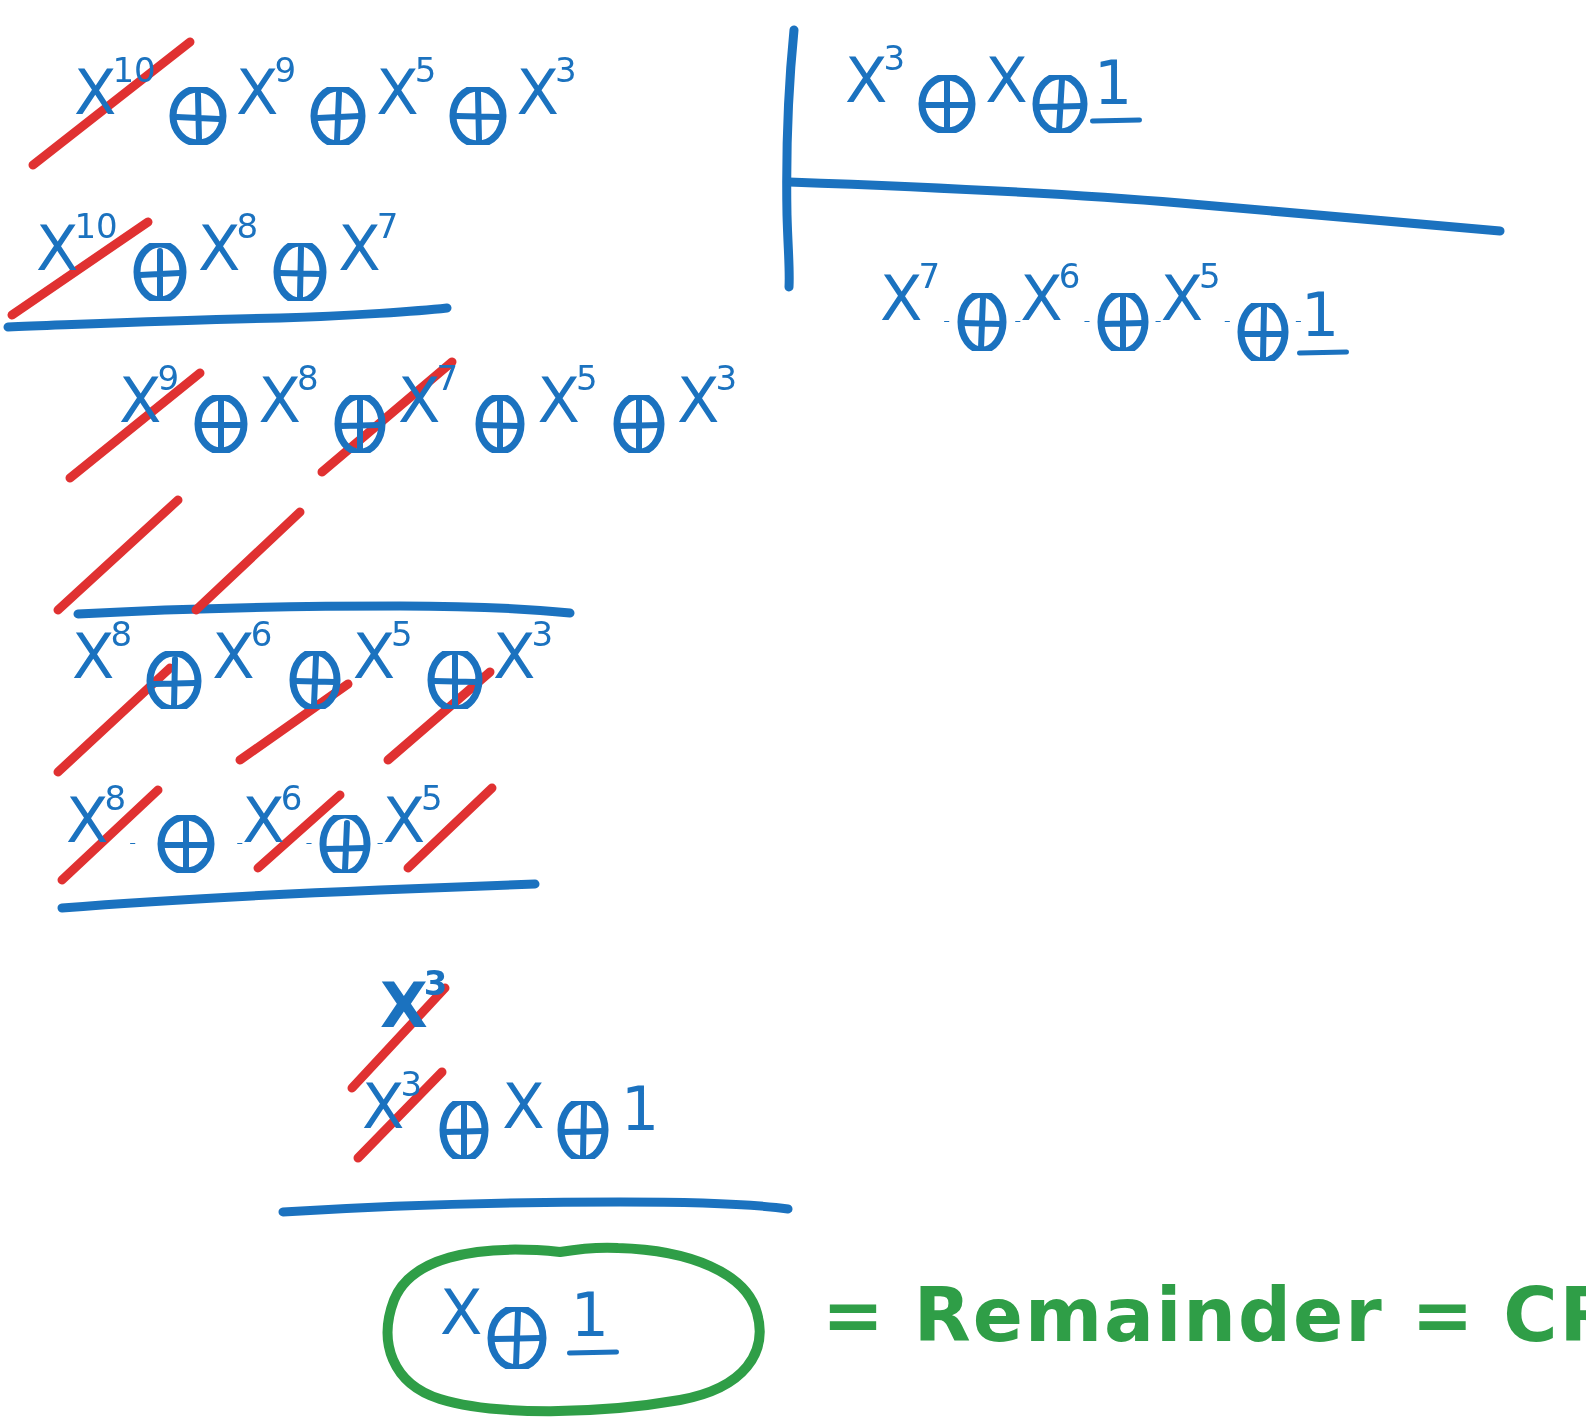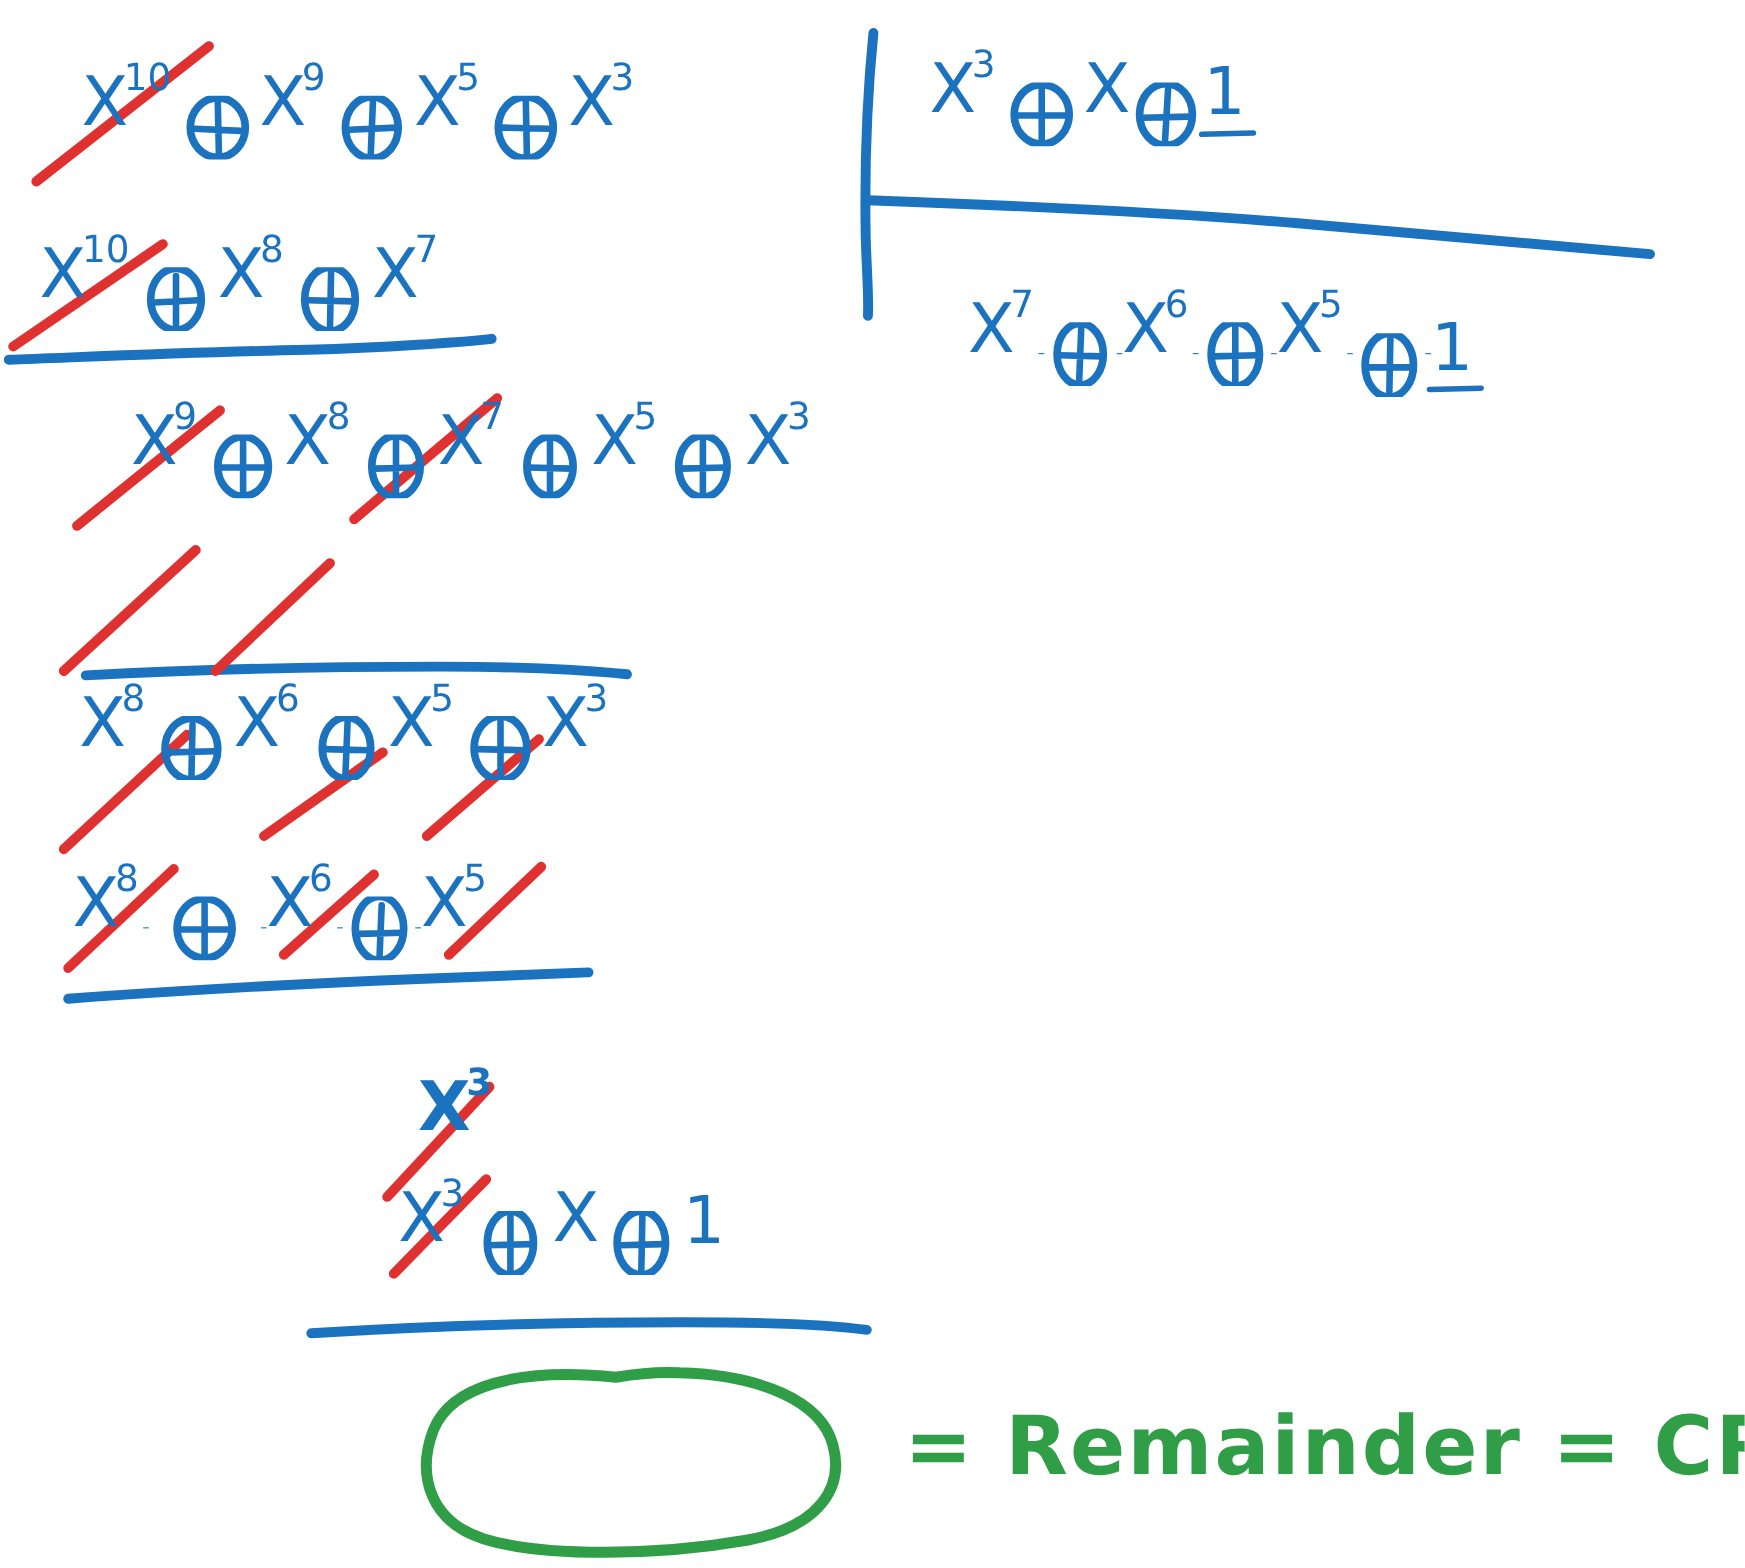--- a/index.html
+++ b/index.html
@@ -294,17 +294,27 @@
     <span class="opc" style="top:16px;">
       <svg width="58" height="58" viewBox="0 0 58 58">
           <ellipse cx="29" cy="29" rx="22" ry="29" stroke="#1b72bf" stroke-width="7" fill="none"></ellipse>
           <path d="M 9 31 L 49 31 M 30 4 L 29 55" stroke="#1b72bf" stroke-width="6" fill="none" stroke-linecap="round"></path>
         </svg>
     </span>
     <span class="one uline" style="top:16px;">1</span>
   </div>
   <span class="sr-only">X⁷ ⊕ X⁶ ⊕ X⁵ ⊕ 1</span>
 
+  <div class="term" style="left:440px;top:1282px;">
+    <span class="base">X</span>
+    <span class="opc" style="margin:0 -2px;">
+      <svg width="62" height="62" viewBox="0 0 62 62">
+          <ellipse cx="31" cy="31" rx="26" ry="30" stroke="#1b72bf" stroke-width="7" fill="none"></ellipse>
+          <path d="M 8 32 L 54 31 M 32 4 L 30 58" stroke="#1b72bf" stroke-width="6" fill="none" stroke-linecap="round"></path>
+        </svg>
+    </span>
+    <span class="one uline" style="margin-left:24px;">1</span>
+  </div>
   <span class="sr-only">X ⊕ 1</span>
 
   <div class="greentext" style="left:822px;top:1272px;">= Remainder = CRC</div>
 
 </div>
 
 </body></html>

